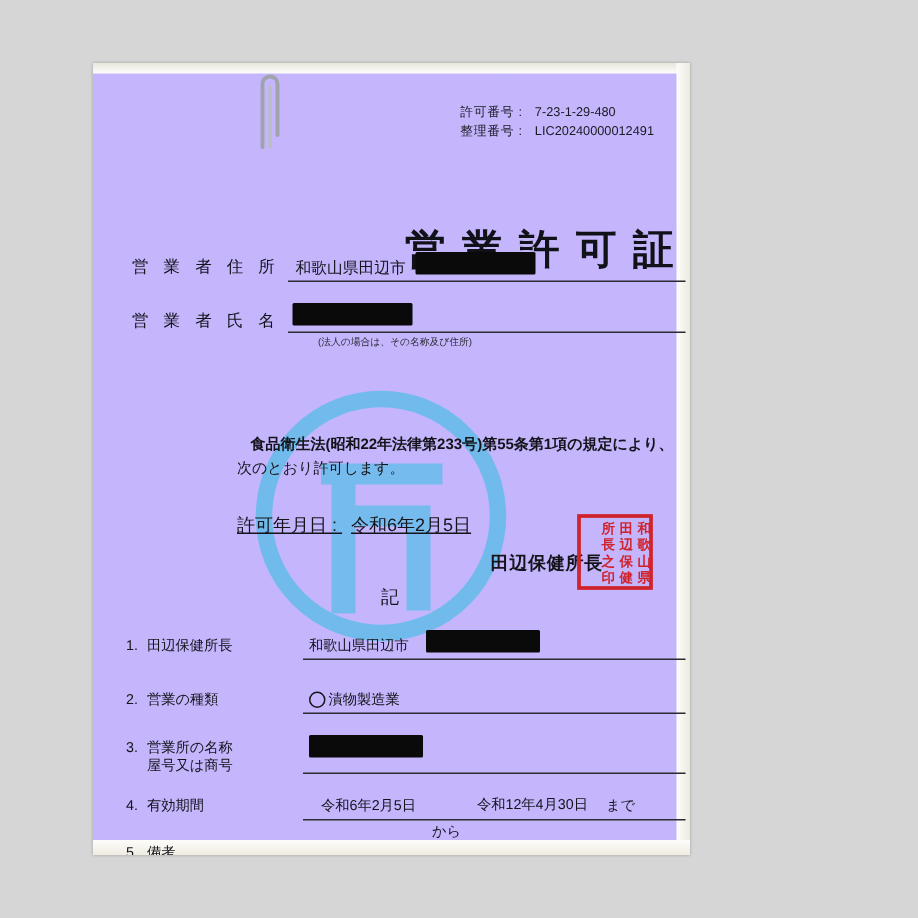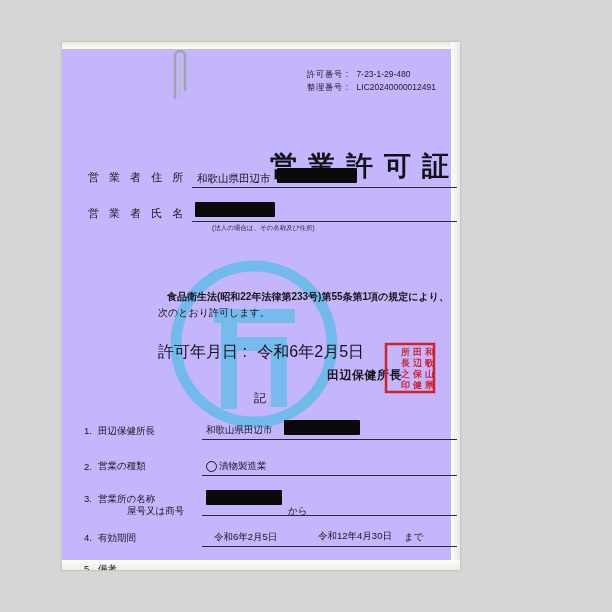--- a/index.html
+++ b/index.html
@@ -143,22 +143,23 @@
     top: 247px;
     width: 300px;
     font-size: 10px;
     line-height: 16px;
     color: #14141a;
   }
   .issue {
     position: absolute;
     left: 96px;
     top: 300px;
-    font-size: 16px;
-    white-space: nowrap;
+    font-size: 12px;
+    white-space: nowrap;
+    text-decoration: underline;
   }
   .issuer {
     position: absolute;
     right: 58px;
     top: 325px;
     font-size: 12px;
     letter-spacing: 0.5px;
     white-space: nowrap;
     font-weight: 600;
   }
@@ -273,35 +274,35 @@
 
         <div class="ki">記</div>
 
         <div class="item-label" style="left:22px; top:382px;">1.</div>
         <div class="item-label" style="left:36px; top:382px;">田辺保健所長</div>
         <div class="item-value" style="left:144px; top:382px;">和歌山県田辺市</div>
         <div class="redact" style="left:222px; top:378px; width:76px; height:15px;"></div>
         <div class="underline" style="left:140px; top:397px; width:255px;"></div>
 
         <div class="item-label" style="left:22px; top:418px;">2.</div>
-        <div class="item-label" style="left:36px; top:418px;font-family:Liberation Mono, monospace;">営業の種類</div>
+        <div class="item-label" style="left:36px; top:418px;">営業の種類</div>
         <div class="check-circle" style="left:144px; top:419px;"></div>
         <div class="item-value" style="left:157px; top:418px;">漬物製造業</div>
         <div class="underline" style="left:140px; top:433px; width:255px;"></div>
 
         <div class="item-label" style="left:22px; top:450px;">3.</div>
         <div class="item-label" style="left:36px; top:450px;">営業所の名称</div>
-        <div class="item-label" style="left:36px; top:462px;margin-left:29px;">屋号又は商号</div>
+        <div class="item-label" style="left:36px; top:462px;">屋号又は商号</div>
         <div class="redact" style="left:144px; top:448px; width:76px; height:15px;"></div>
         <div class="underline" style="left:140px; top:473px; width:255px;"></div>
 
         <div class="item-label" style="left:22px; top:489px;">4.</div>
         <div class="item-label" style="left:36px; top:489px;">有効期間</div>
         <div class="item-value" style="left:152px; top:489px;">令和6年2月5日</div>
-        <div class="item-value" style="left:226px; top:463px;">から</div>
+        <div class="item-value" style="left:226px; top:506px;">から</div>
         <div class="item-value" style="left:256px; top:488px;">令和12年4月30日</div>
         <div class="item-value" style="left:342px; top:489px;">まで</div>
         <div class="underline" style="left:140px; top:504px; width:255px;"></div>
 
         <div class="item-label" style="left:22px; top:520px;">5.</div>
         <div class="item-label" style="left:36px; top:520px;">備考</div>
 
       </div>
     </div>
   </div>

